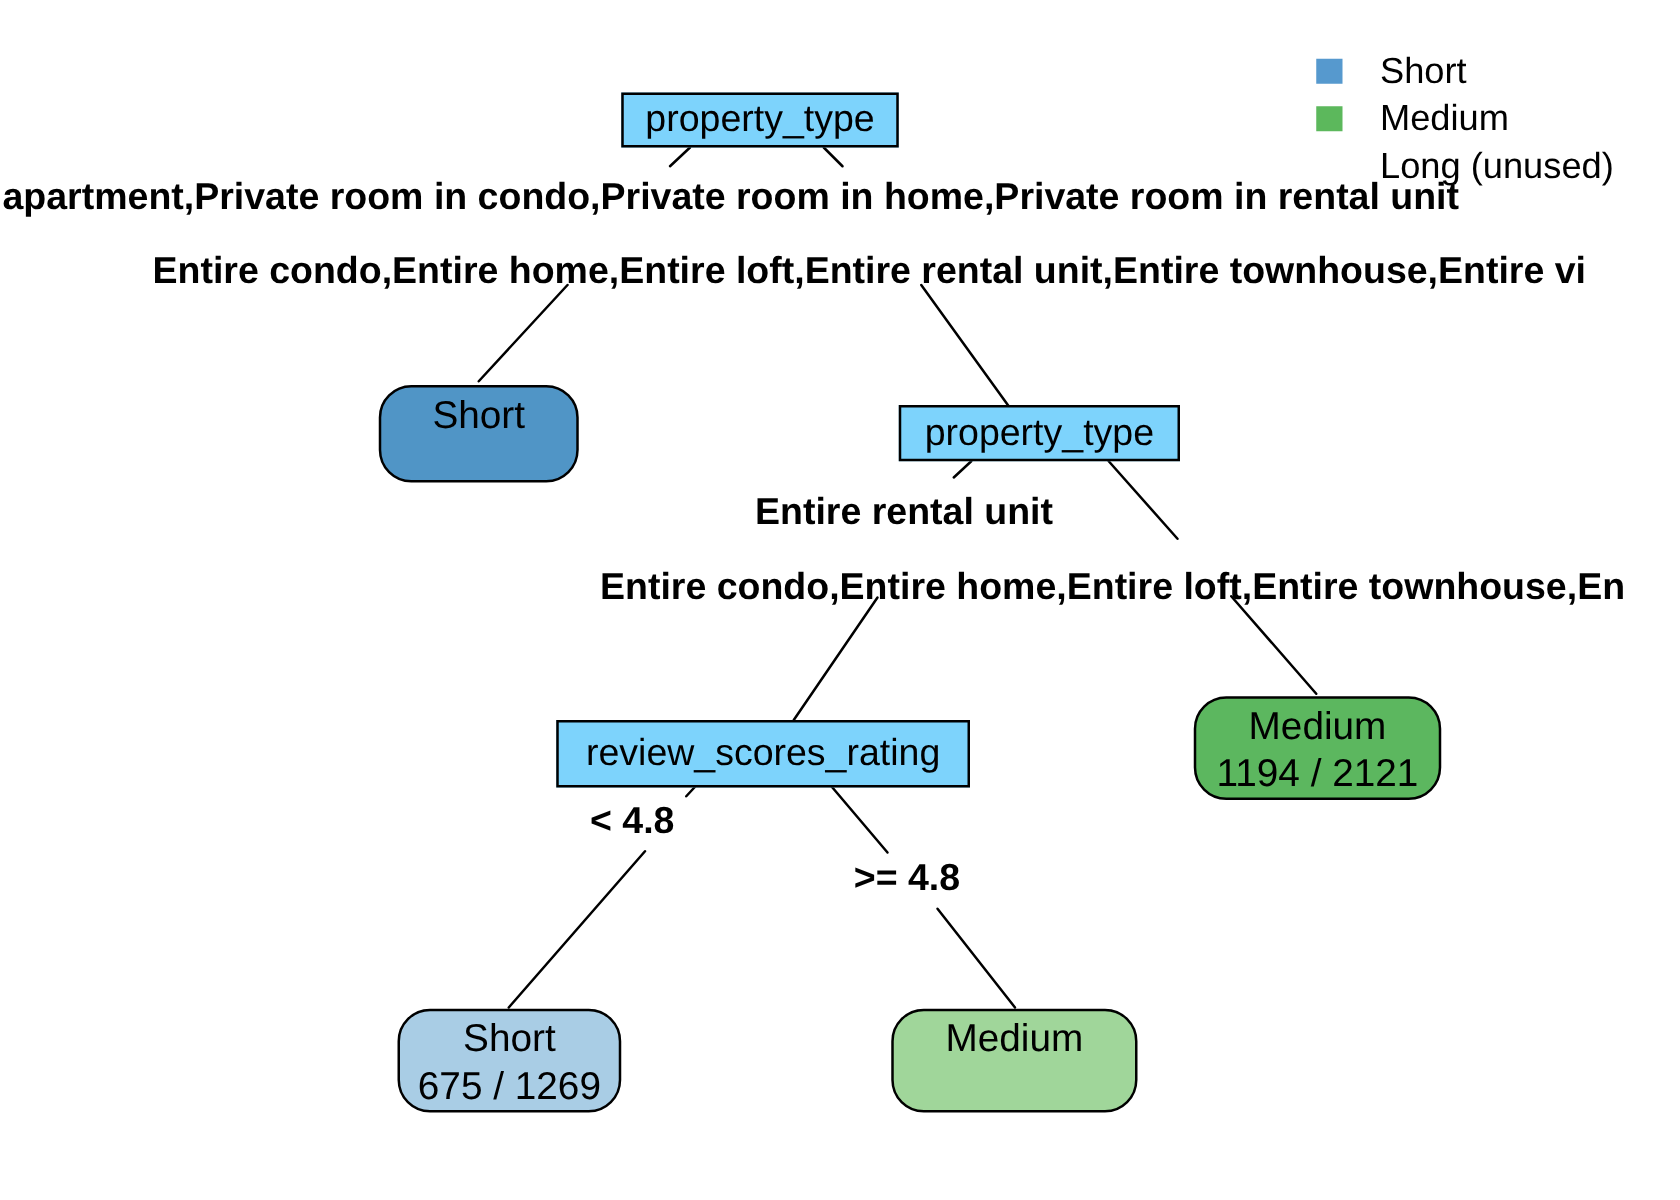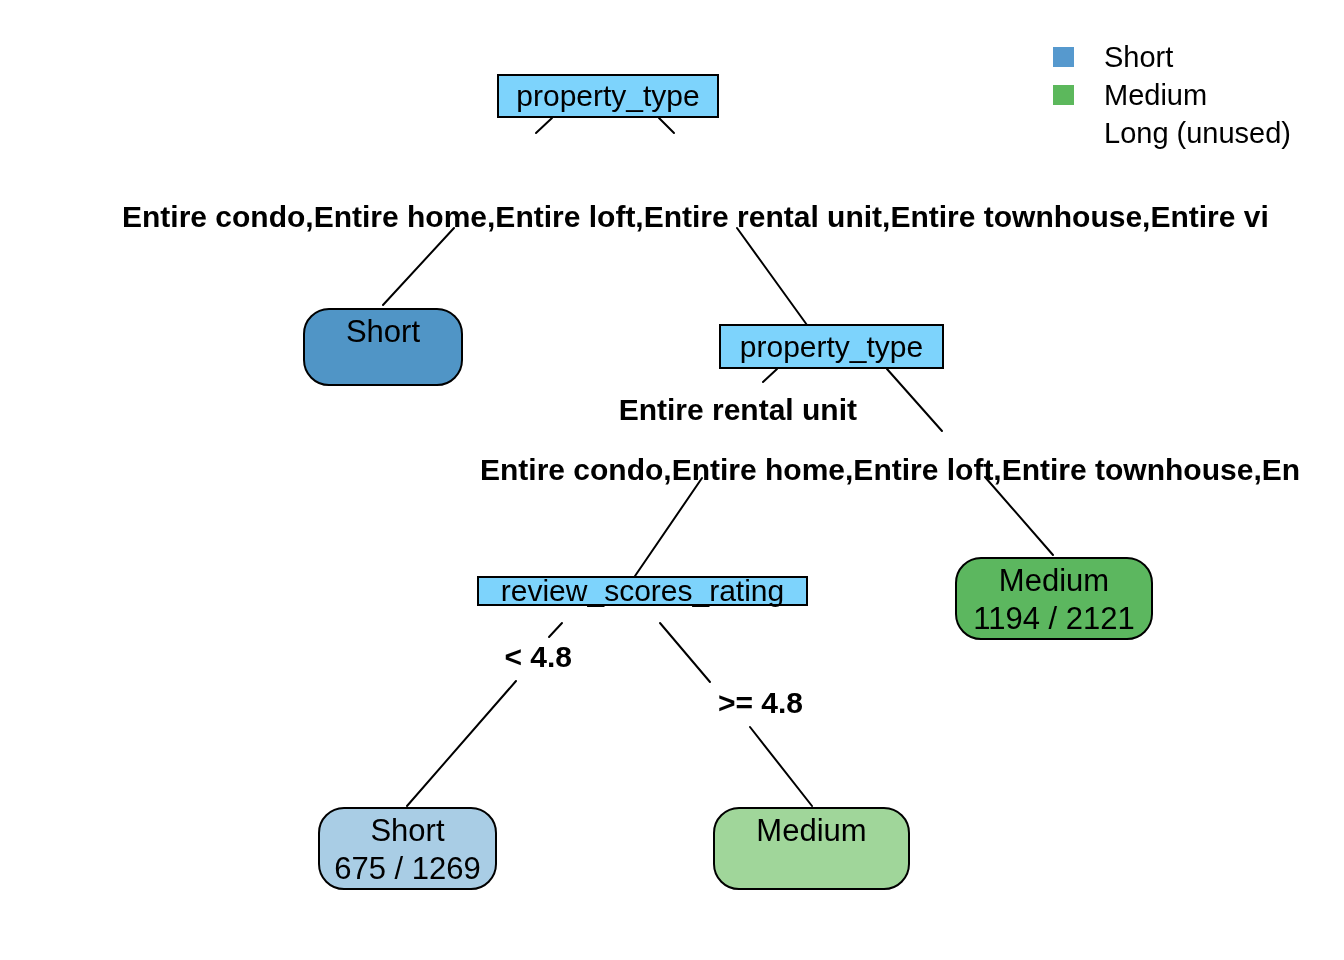--- a/index.html
+++ b/index.html
@@ -45,21 +45,21 @@
     padding-top: 3px;
   }
   .leaf-node .leaf-line { display: block; }
   .edge-label {
     position: absolute;
     font-weight: bold;
     font-size: 30px;
     line-height: 34px;
     white-space: nowrap;
   }
-  .edge-label.centered { text-align: right; }
+  .edge-label.centered { text-align: left; }
   .legend {
     position: absolute;
     left: 1053px;
     top: 38px;
   }
   .legend-row {
     display: flex;
     align-items: center;
     height: 38px;
   }
@@ -92,22 +92,23 @@
     <line x1="562" y1="623" x2="549" y2="637"></line>
     <line x1="660" y1="623" x2="710" y2="682"></line>
     <line x1="516" y1="681" x2="407" y2="806"></line>
     <line x1="750" y1="727" x2="812" y2="806"></line>
   </svg>
 
   <div class="split-node" style="left:497px; top:74px; width:222px; height:44px;">property_type</div>
 
   <div class="split-node" style="left:719px; top:324px; width:225px; height:45px;">property_type</div>
 
-  <div class="split-node" style="left:445px; top:576px; width:331px; height:30px;margin-left:32px;">review_scores_rating</div>
+  <div class="split-node" style="left:445px; top:576px; width:331px; height:54px;">review_scores_rating</div>
 
+  <div class="edge-label" style="left:2px; top:141px;">apartment,Private room in condo,Private room in home,Private room in rental unit</div>
 
   <div class="edge-label" style="left:122px; top:200px;">Entire condo,Entire home,Entire loft,Entire rental unit,Entire townhouse,Entire vi</div>
 
   <div class="edge-label centered" style="left:604px; top:393px; width:253px;">Entire rental unit</div>
 
   <div class="edge-label" style="left:480px; top:453px;">Entire condo,Entire home,Entire loft,Entire townhouse,En</div>
 
   <div class="edge-label centered" style="left:472px; top:640px; width:100px;">&lt; 4.8</div>
 
   <div class="edge-label centered" style="left:683px; top:686px; width:120px;">&gt;= 4.8</div>

